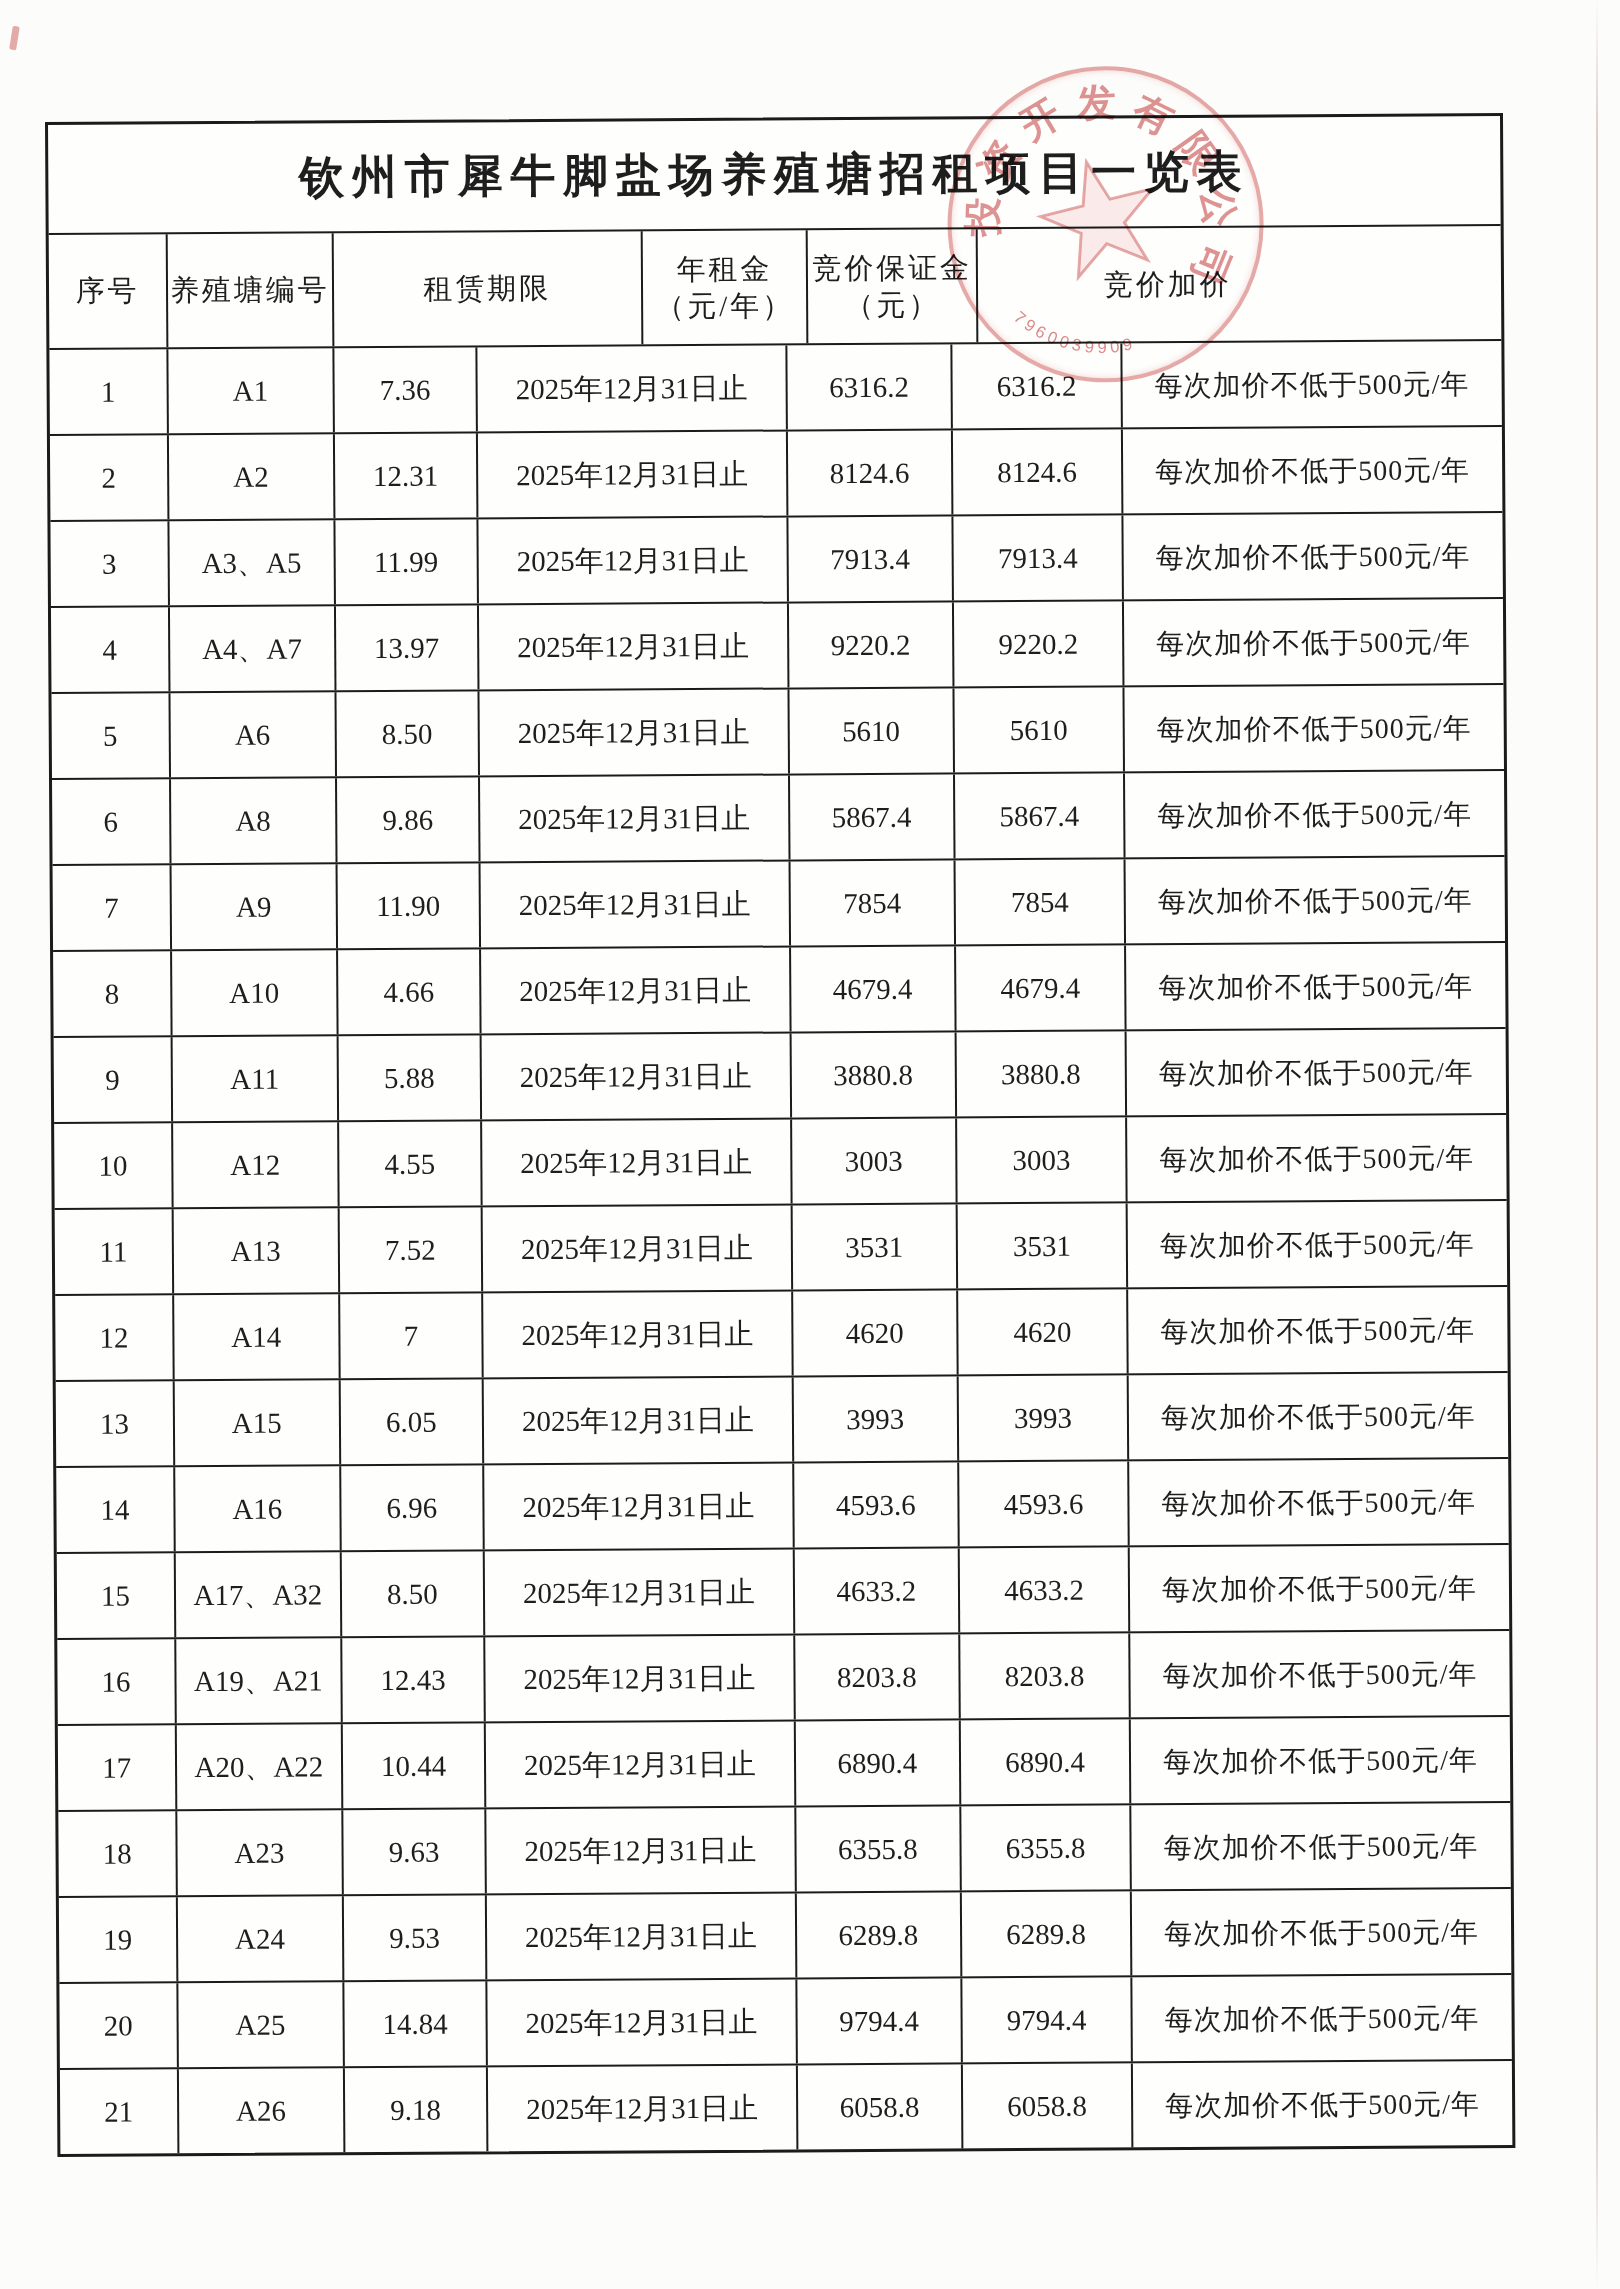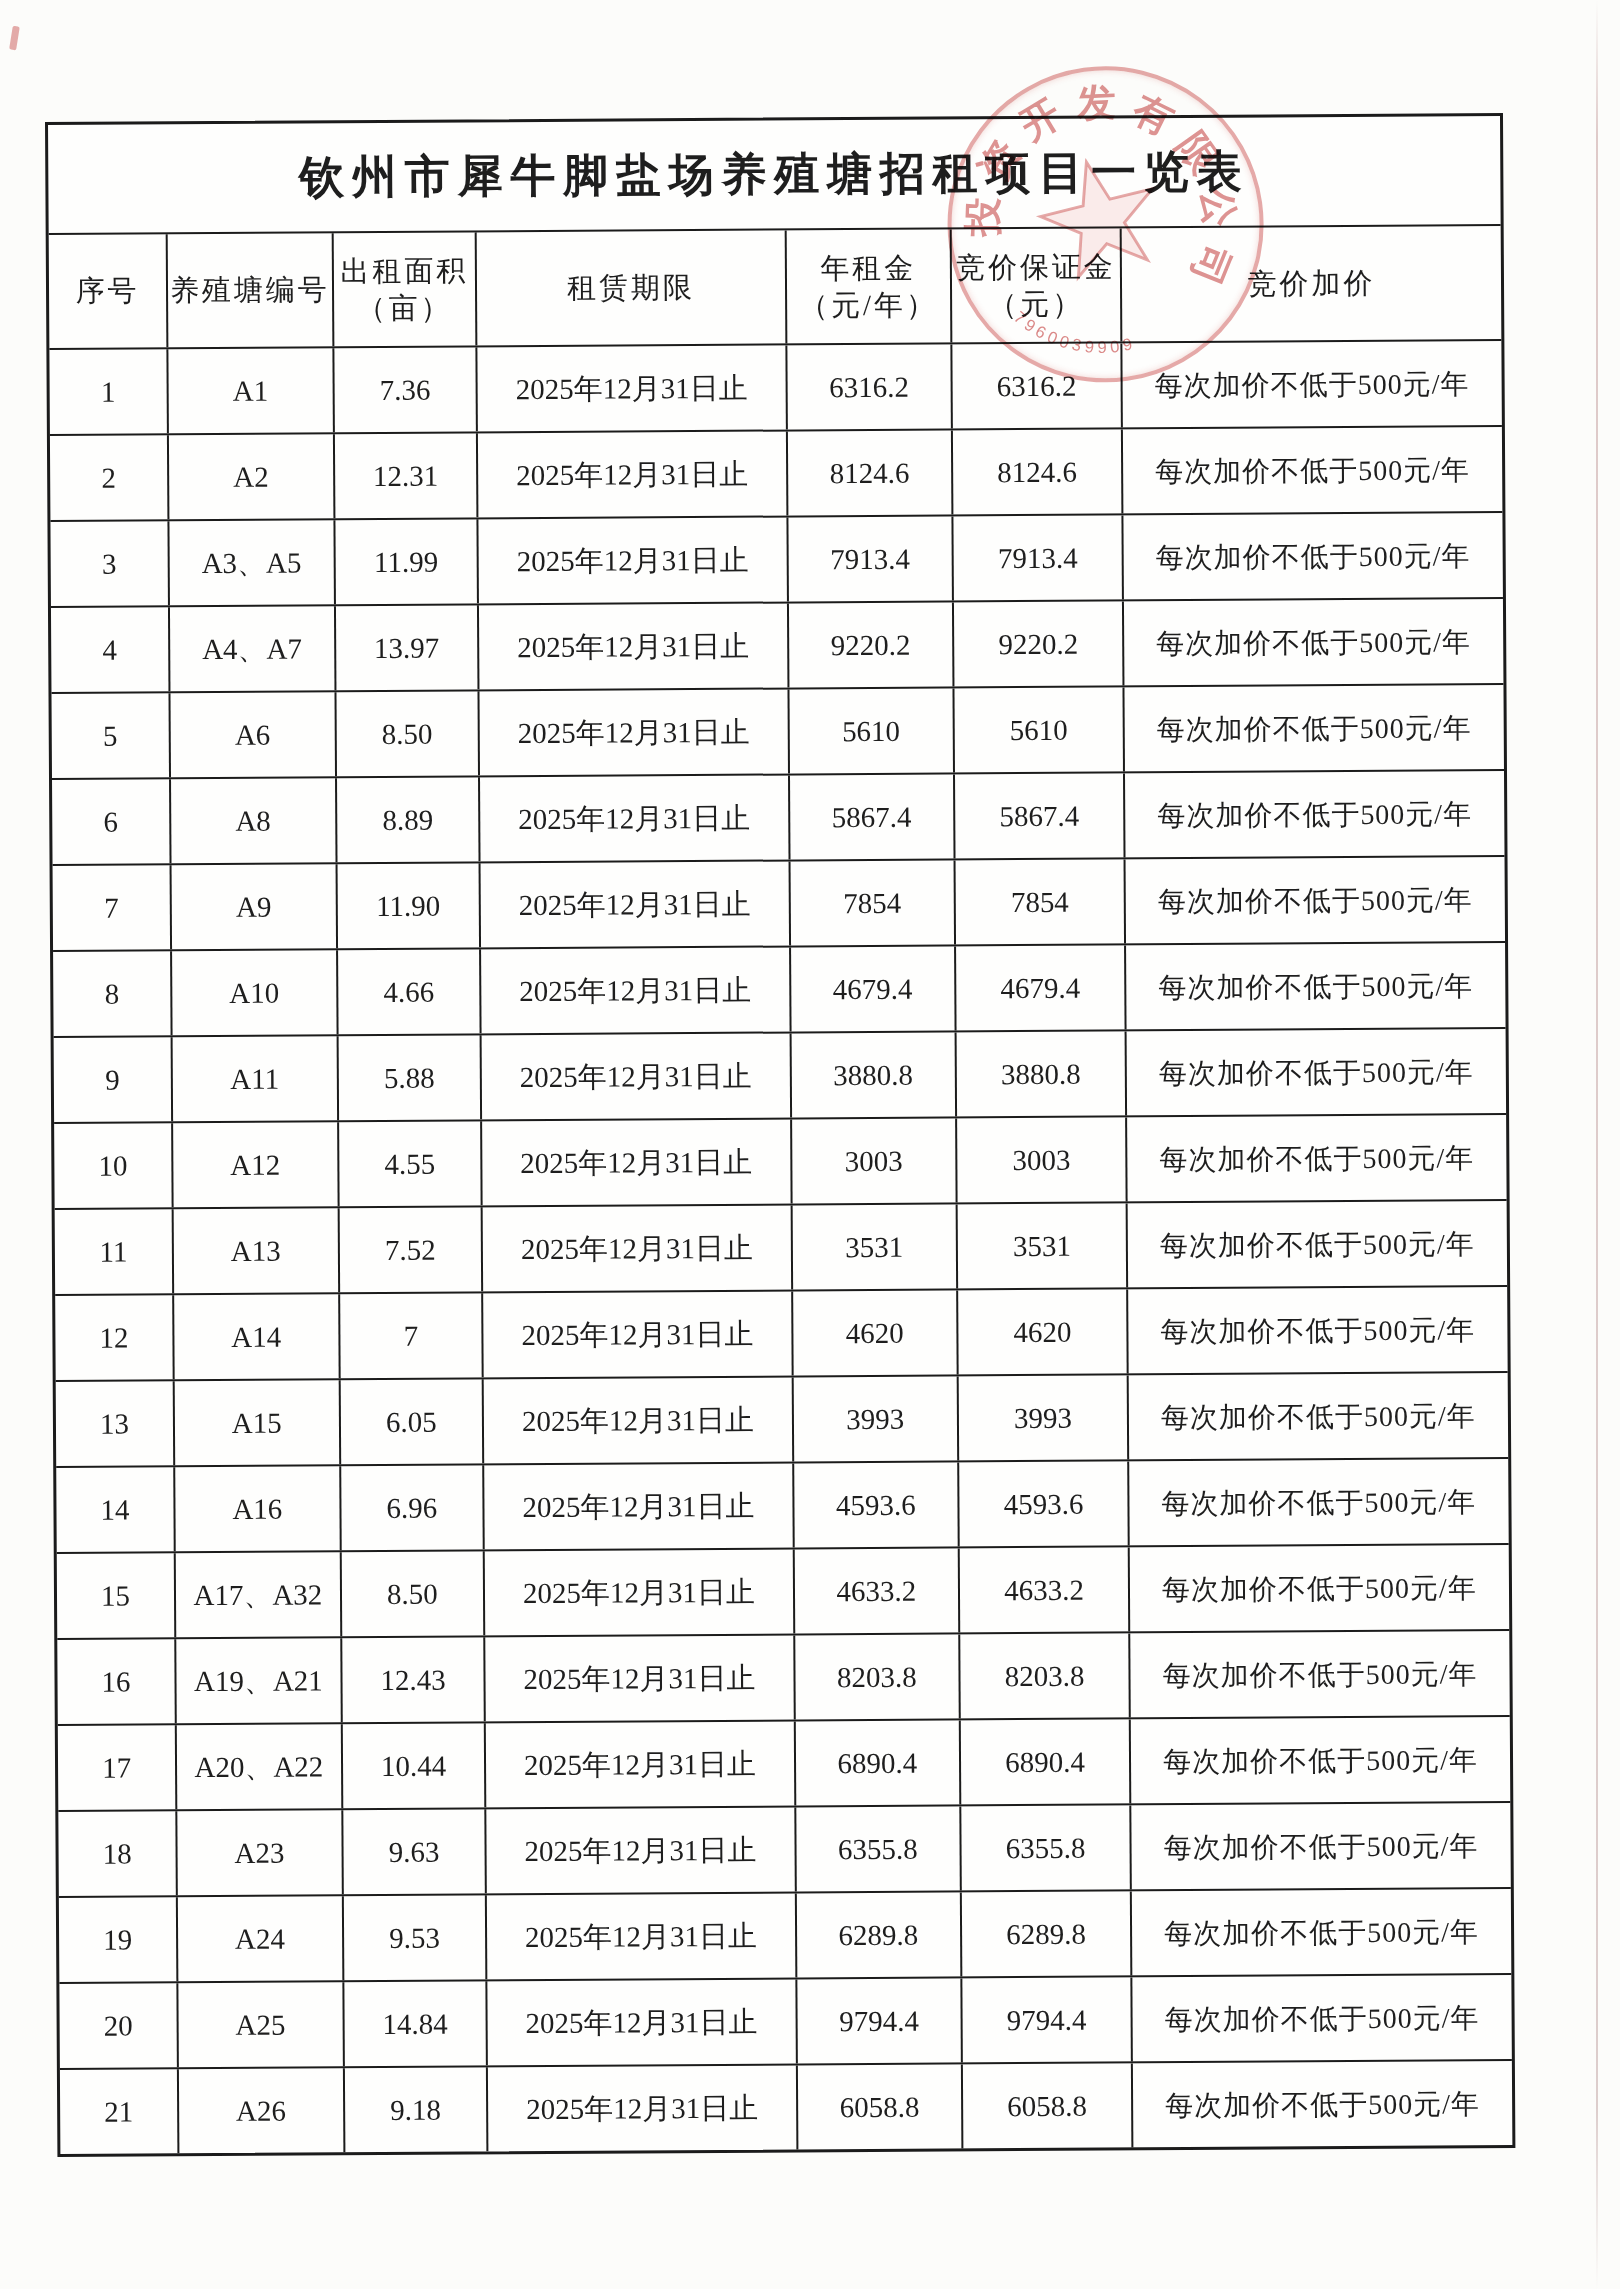--- a/index.html
+++ b/index.html
@@ -90,24 +90,20 @@
       <span>钦州市犀牛脚盐场养殖塘招租项目一览表</span>
     </div>
 
     <div class="thead">
       <div class="cell c0">
         <span>序号</span>
       </div>
       <div class="cell c1">
         <span>养殖塘编号</span>
       </div>
-      <div class="cell c2">
-        <span>出租面积</span>
-        <span>（亩）</span>
-      </div>
       <div class="cell c3">
         <span>租赁期限</span>
       </div>
       <div class="cell c4">
         <span>年租金</span>
         <span>（元/年）</span>
       </div>
       <div class="cell c5">
         <span>竞价保证金</span>
         <span>（元）</span>
@@ -159,21 +155,21 @@
           <div class="cell c1">A6</div>
           <div class="cell c2">8.50</div>
           <div class="cell c3">2025年12月31日止</div>
           <div class="cell c4">5610</div>
           <div class="cell c5">5610</div>
           <div class="cell c6">每次加价不低于500元/年</div>
         </div>
         <div class="trow">
           <div class="cell c0">6</div>
           <div class="cell c1">A8</div>
-          <div class="cell c2">8.89</div>
+          <div class="cell c2">9.86</div>
           <div class="cell c3">2025年12月31日止</div>
           <div class="cell c4">5867.4</div>
           <div class="cell c5">5867.4</div>
           <div class="cell c6">每次加价不低于500元/年</div>
         </div>
         <div class="trow">
           <div class="cell c0">7</div>
           <div class="cell c1">A9</div>
           <div class="cell c2">11.90</div>
           <div class="cell c3">2025年12月31日止</div>

